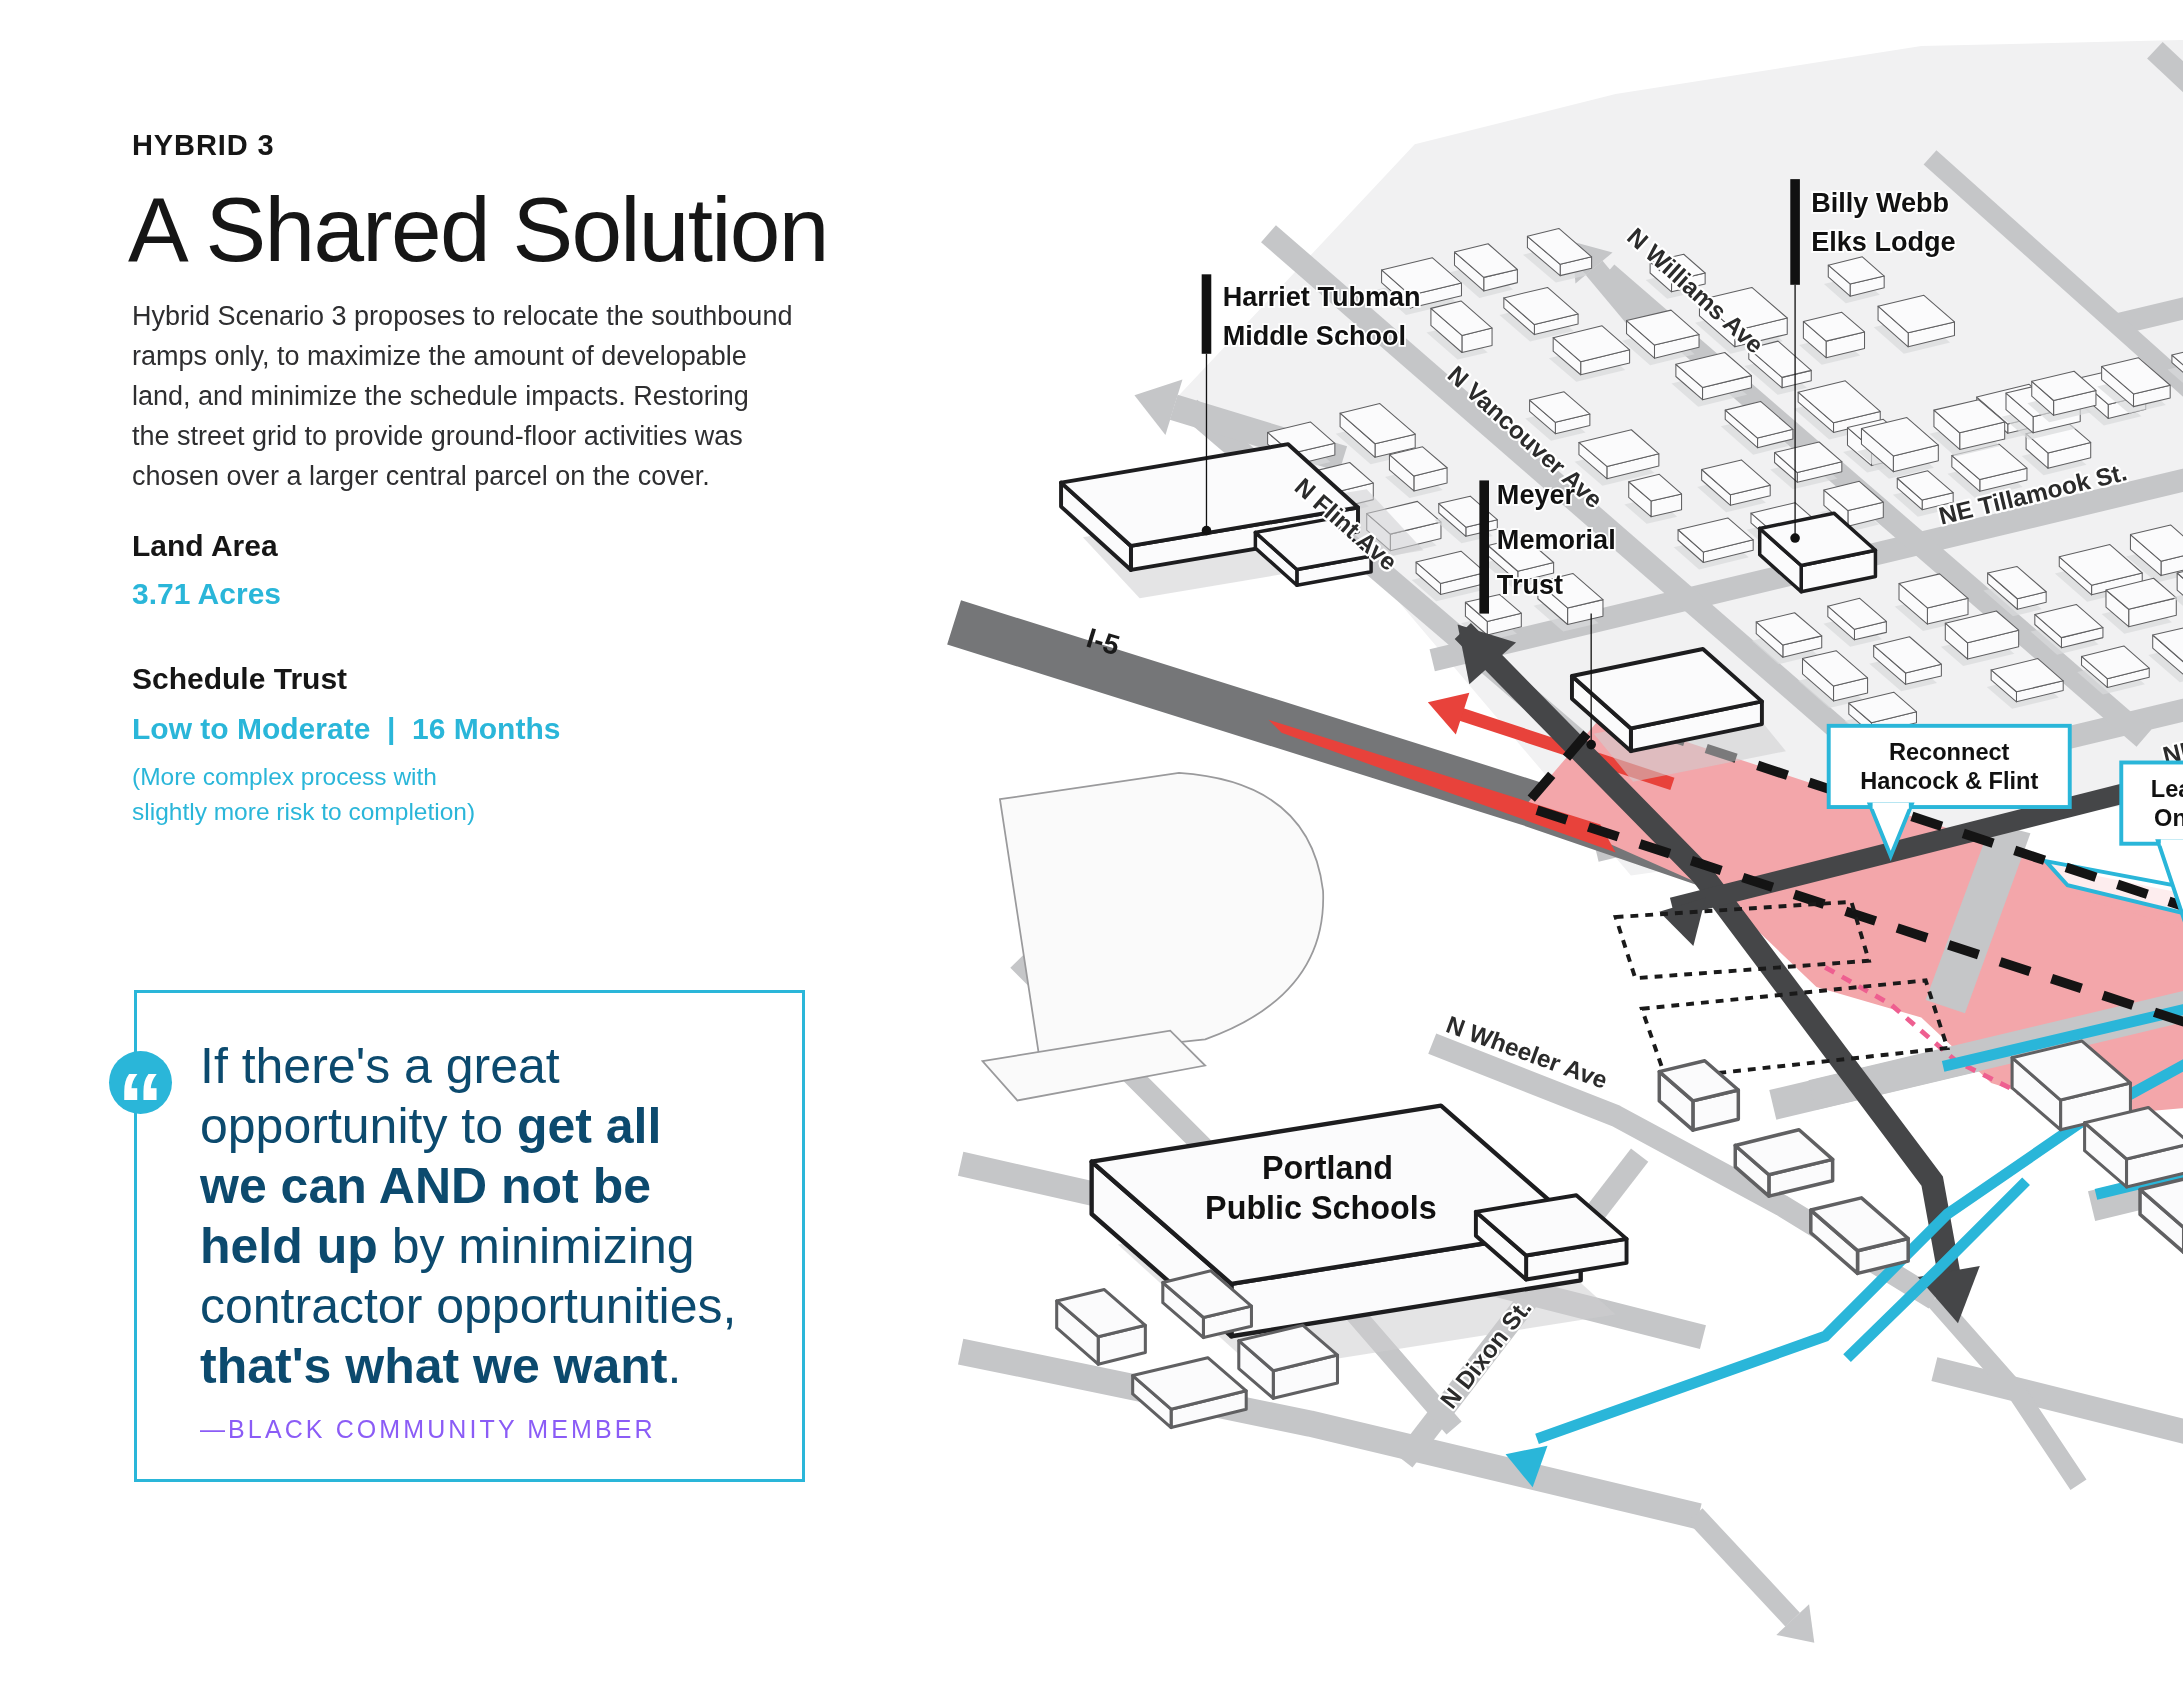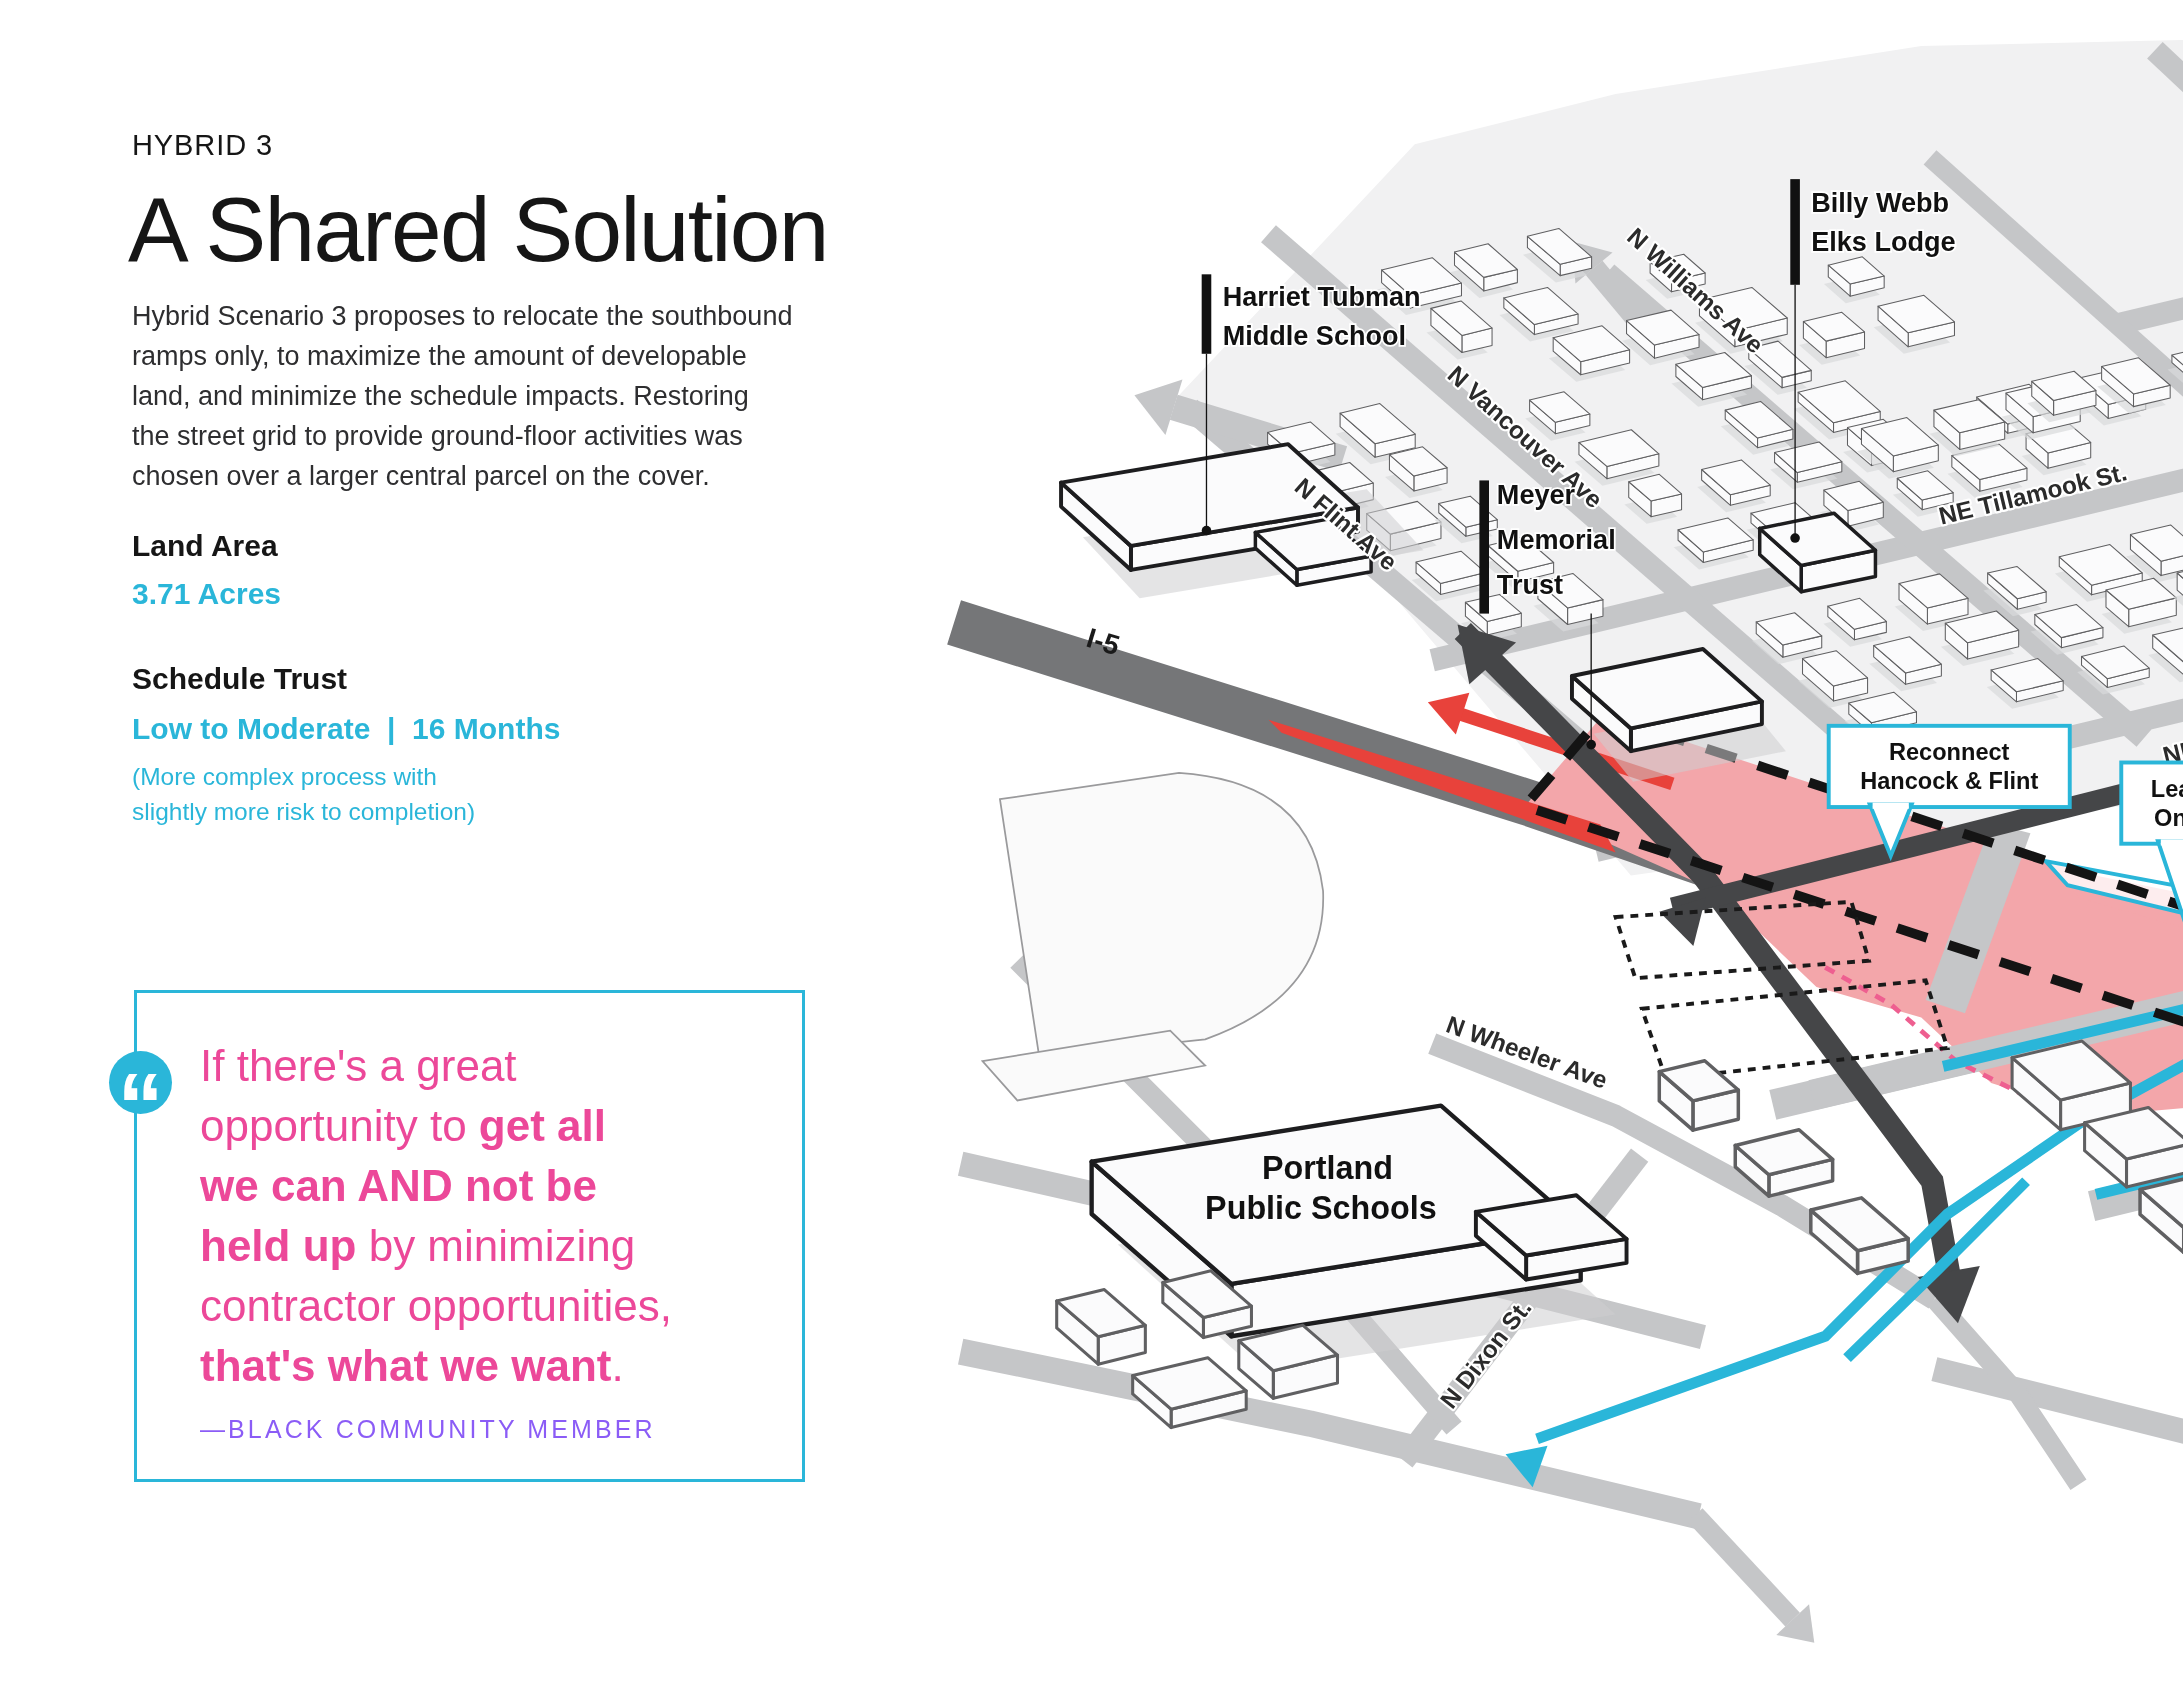--- a/index.html
+++ b/index.html
@@ -1,39 +1,39 @@
 <!DOCTYPE html>
 <html style="font-size:7px"><head><meta charset="utf-8"><style>
 html,body{margin:0;padding:0;background:#fff;width:3457px;height:1687px;font-family:"Liberation Sans",sans-serif;}
 .abs{position:absolute;}
 b{font-weight:700;text-align:center;}
 </style></head>
 <body>
 
-<div class="abs" style="left:132px;top:129px;font-size:29px;font-weight:400;letter-spacing:0.9px;color:#161616">HYBRID 3</div>
+<div class="abs" style="left:132px;top:129px;font-size:29px;font-weight:700;letter-spacing:0.9px;color:#161616">HYBRID 3</div>
 
 <div class="abs" style="left:128px;top:178px;font-size:91px;font-weight:400;letter-spacing:-1.7px;color:#161616">A Shared Solution</div>
 
 <div class="abs" style="left:132px;top:296px;font-size:27px;line-height:40px;color:#2e2e30;white-space:nowrap">Hybrid Scenario 3 proposes to relocate the southbound<br>ramps only, to maximize the amount of developable<br>land, and minimize the schedule impacts. Restoring<br>the street grid to provide ground-floor activities was<br>chosen over a larger central parcel on the cover.</div>
 
 <div class="abs" style="left:132px;top:529px;font-size:30px;font-weight:700;color:#161616">Land Area</div>
 
 <div class="abs" style="left:132px;top:577px;font-size:30px;font-weight:700;color:#2ab6d9">3.71 Acres</div>
 
 <div class="abs" style="left:132px;top:662px;font-size:30px;font-weight:700;color:#161616">Schedule Trust</div>
 
 <div class="abs" style="left:132px;top:712px;font-size:30px;font-weight:700;color:#2ab6d9">Low to Moderate&nbsp;&nbsp;|&nbsp;&nbsp;16 Months</div>
 
 <div class="abs" style="left:132px;top:759px;font-size:24.5px;line-height:35px;font-weight:400;color:#2ab6d9">(More complex process with<br>slightly more risk to completion)</div>
 
 <div class="abs" style="left:134px;top:990px;width:671px;height:492px;border:3.5px solid #2ab6d9;box-sizing:border-box"></div>
 
 <div class="abs" style="left:109px;top:1051px;width:63px;height:63px;border-radius:50%;background:#2ab6d9;color:#fff;font-size:92px;font-weight:700;text-align:center;line-height:111px">“</div>
 
-<div class="abs" style="left:200px;top:1036px;font-size:44px;line-height:60px;color:#ec4899;white-space:nowrap">If there's a great<br>opportunity to <b>get all</b><br><b>we can AND not be</b><br><b>held up</b> by minimizing<br>contractor opportunities,<br><b>that's what we want</b>.</div>
+<div class="abs" style="left:200px;top:1036px;font-size:50px;line-height:60px;color:#0c4a6e;white-space:nowrap">If there's a great<br>opportunity to <b>get all</b><br><b>we can AND not be</b><br><b>held up</b> by minimizing<br>contractor opportunities,<br><b>that's what we want</b>.</div>
 
 <div class="abs" style="left:200px;top:1415px;font-size:25px;letter-spacing:3.1px;color:#8b5cf6">—BLACK COMMUNITY MEMBER</div>
 
 <svg width="3457" height="1687" viewBox="0 0 7917 3863" style="position:absolute;left:0;top:0">
     <polygon points="2700,905 2940,650 3240,330 3700,215 4400,105 7917,25 7917,1618 6500,1950 5250,1790 3735,2005 3065,1215" fill="#f1f1f2"></polygon>
     <path d="M4850 742 L7917 10" fill="none" stroke="#c5c6c8" stroke-width="50" stroke-linecap="butt" stroke-linejoin="round"></path>
     <path d="M3280 1512 L7917 400" fill="none" stroke="#c5c6c8" stroke-width="52" stroke-linecap="butt" stroke-linejoin="round"></path>
     <path d="M3655 1948 L7917 928" fill="none" stroke="#c5c6c8" stroke-width="52" stroke-linecap="butt" stroke-linejoin="round"></path>
     <path d="M4060 2530 L7917 1615" fill="none" stroke="#c5c6c8" stroke-width="70" stroke-linecap="butt" stroke-linejoin="round"></path>
     <path d="M4790 2762 L7917 2005" fill="none" stroke="#c5c6c8" stroke-width="70" stroke-linecap="butt" stroke-linejoin="round"></path>

